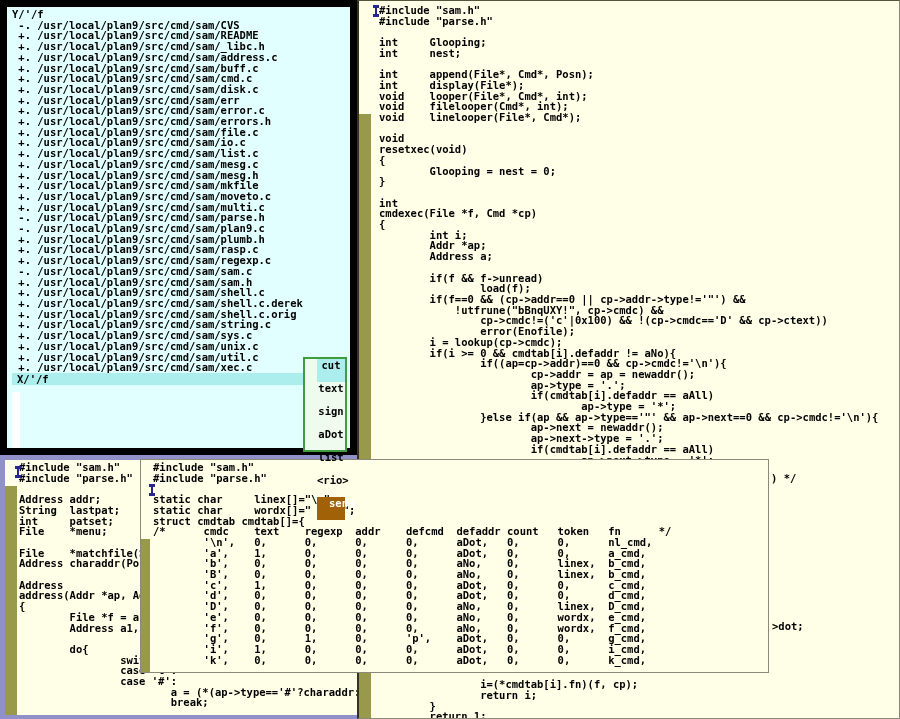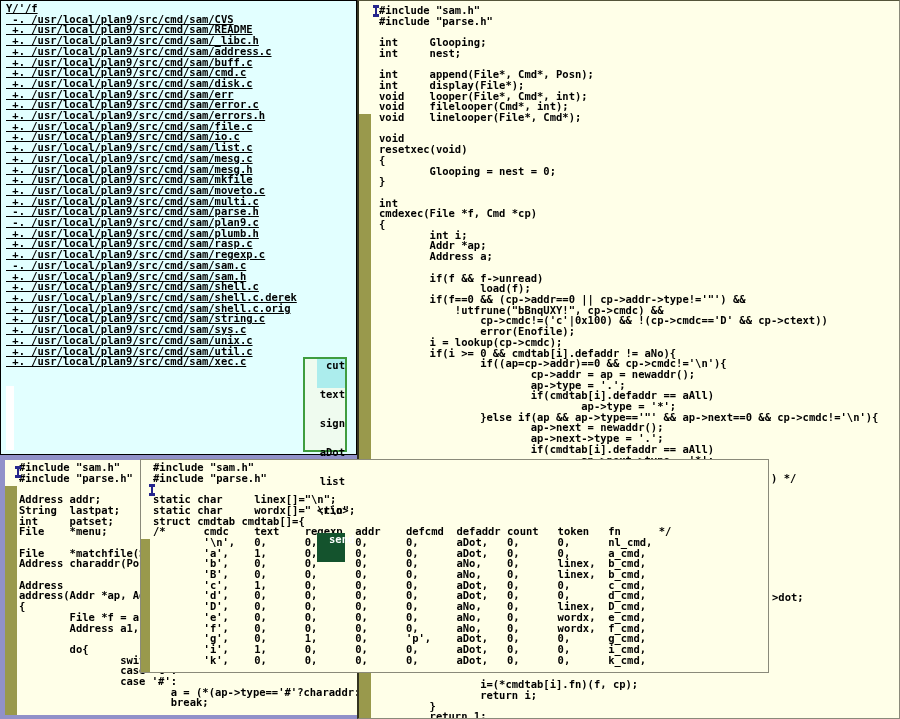--- a/index.html
+++ b/index.html
@@ -6,34 +6,34 @@
   *{box-sizing:border-box;}
   #screen{position:relative;width:900px;height:719px;overflow:hidden;
     font-family:"DejaVu Sans Mono","Liberation Mono",monospace;
     font-size:10.5px;font-weight:bold;color:#000;}
   pre{margin:0;font:inherit;line-height:10.7px;white-space:pre;
       tab-size:8;-moz-tab-size:8;-o-tab-size:8;}
   .win{position:absolute;overflow:hidden;}
 
   
   #file-win{left:0;top:0;width:357px;height:455px;z-index:4;
-    background:#e2ffff;border:1px solid #000000;text-decoration:underline;}
+    background:#e2ffff;border:7px solid #000000;}
   #file-win pre{padding:2px 0 0 5px;}
   #file-cmdline{position:absolute;left:5px;right:5px;top:366px;height:12px;
     line-height:12px;background:#aceded;padding-left:5px;}
   #file-thumb{position:absolute;left:5px;top:385px;width:8px;height:64px;background:#ffffff;}
 
   
   #right-win{left:357px;top:0;width:543px;height:719px;z-index:2;
     background:#ffffe8;border-left:2px solid #33331f;border-top:1px solid #55553a;
     border-right:1px solid #8a8a7a;border-bottom:1px solid #8a8a7a;}
   #right-win pre{position:absolute;left:0;top:0;padding:4px 0 0 20px;}
   .frag{position:absolute;line-height:10.7px;}
   #frag-comment{left:412px;top:472px;}
-  #frag-dot{left:413px;top:591px;text-align:center;}
+  #frag-dot{left:413px;top:620px;text-align:center;}
 
   
   #overlay-win{left:140px;top:459px;width:629px;height:214px;z-index:3;
     background:#ffffe8;border:1px solid #8a8a7a;}
   #overlay-win pre{position:absolute;left:0;top:0;padding:2px 0 0 12px;}
 
   
   #address-win{left:0;top:455px;width:362px;height:264px;z-index:1;
     background:#ffffe8;border-top:5px solid #9191c9;border-left:5px solid #9191c9;
     border-bottom:4px solid #9191c9;}
@@ -53,23 +53,23 @@
   .tick{position:absolute;width:2px;height:10px;background:#26268c;}
   .tick::before,.tick::after{content:"";position:absolute;left:-2px;width:6px;height:3px;background:#26268c;}
   .tick::before{top:-1px;} .tick::after{bottom:-1px;}
   #right-tick{left:16px;top:5px;}
   #overlay-tick{left:10px;top:25px;}
   #address-tick{left:12px;top:7px;}
 
   
   #menu{position:absolute;left:303px;top:357px;width:44px;height:95px;z-index:5;
     background:#effbef;border:2px solid #3f9d3f;}
-  .menu-item{height:29px;line-height:13px;text-align:right;margin-left:12px;}
+  .menu-item{height:23px;line-height:13px;text-align:center;margin-left:12px;}
   .menu-item.first{background:#aceded;}
-  .menu-item.selected{background:#14532d;color:#ffffff;padding-left:12px;}
+  .menu-item.selected{background:#a16207;color:#ffffff;padding-left:12px;}
 </style>
 </head>
 <body>
 
 <div id="screen">
 
   <div class="win" id="address-win">
     <div class="sb" id="address-sb">
       <div class="thumb"></div>
     </div>
@@ -229,20 +229,21 @@
  -. /usr/local/plan9/src/cmd/sam/sam.c
  +. /usr/local/plan9/src/cmd/sam/sam.h
  +. /usr/local/plan9/src/cmd/sam/shell.c
  +. /usr/local/plan9/src/cmd/sam/shell.c.derek
  +. /usr/local/plan9/src/cmd/sam/shell.c.orig
  +. /usr/local/plan9/src/cmd/sam/string.c
  +. /usr/local/plan9/src/cmd/sam/sys.c
  +. /usr/local/plan9/src/cmd/sam/unix.c
  +. /usr/local/plan9/src/cmd/sam/util.c
  +. /usr/local/plan9/src/cmd/sam/xec.c</pre>
+    <div id="file-cmdline">X/'/f</div>
     <div id="file-thumb"></div>
   </div>
 
   <div id="menu">
     <div class="menu-item first">cut</div>
     <div class="menu-item">text</div>
     <div class="menu-item">sign</div>
     <div class="menu-item">aDot</div>
     <div class="menu-item">list</div>
     <div class="menu-item">&lt;rio&gt;</div>

